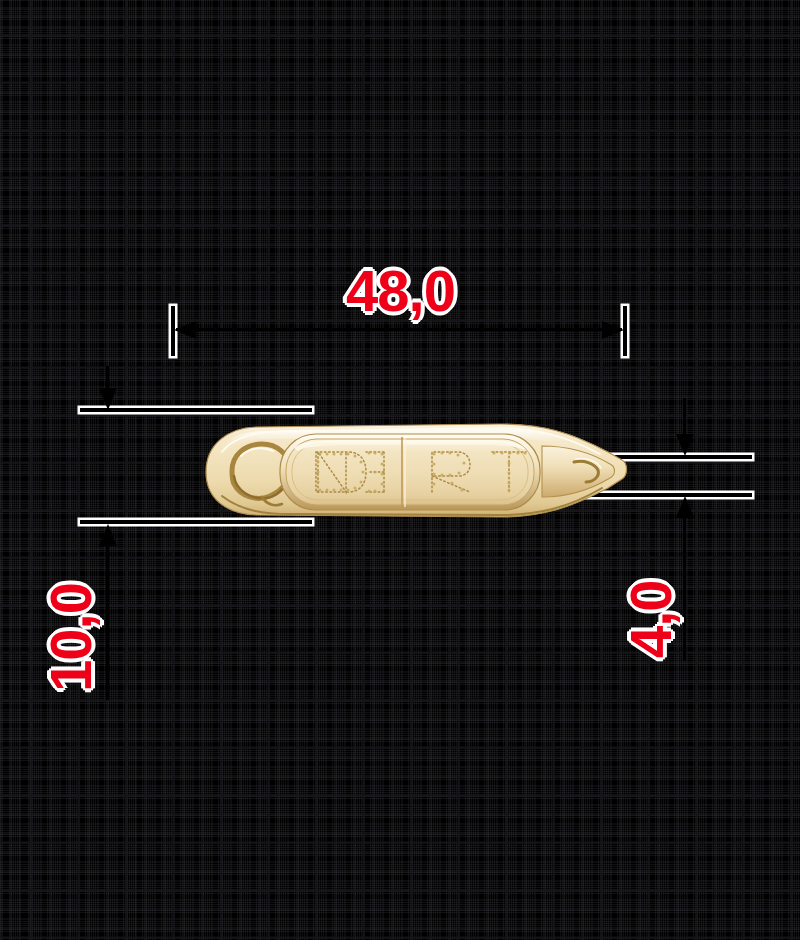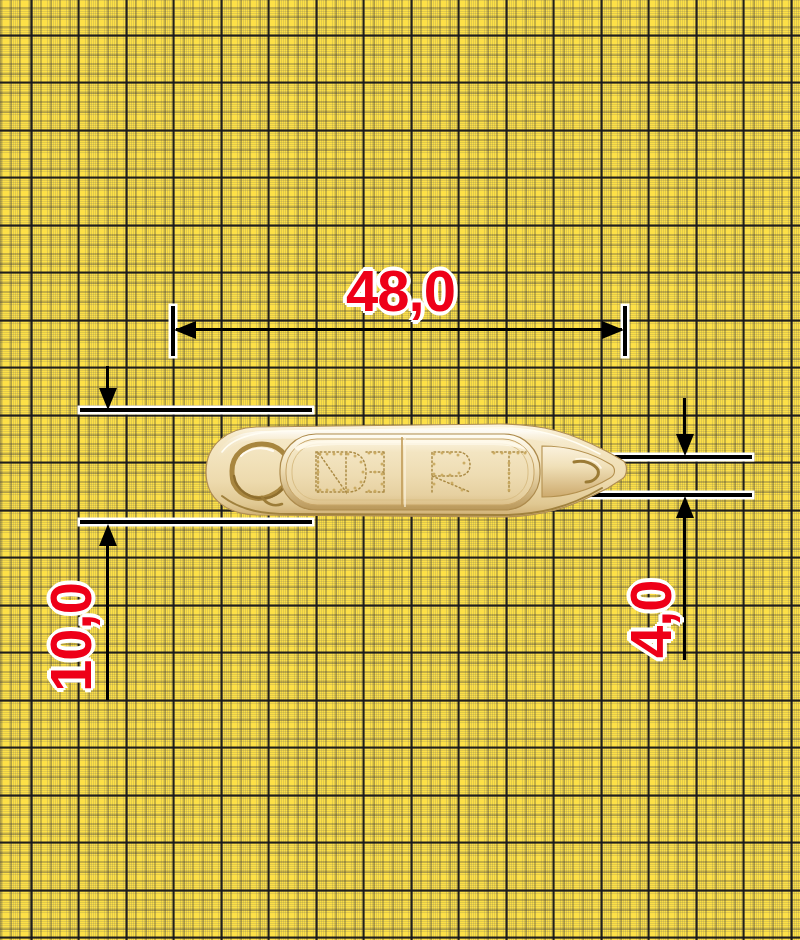--- a/index.html
+++ b/index.html
@@ -5,21 +5,21 @@
 <style>
   html,body{margin:0;padding:0;background:#fff;}
   body{
     font-family:"Liberation Sans", sans-serif;
   }
   #stage{
     position:relative;
     width:800px;
     height:940px;
     overflow:hidden;
-    background:#fde047;
+    background:#000000;
   }
 
   
   .grid-layer{
     position:absolute;
     left:0; top:0; right:0; bottom:0;
     pointer-events:none;
   }
   
   .grid-fine{

